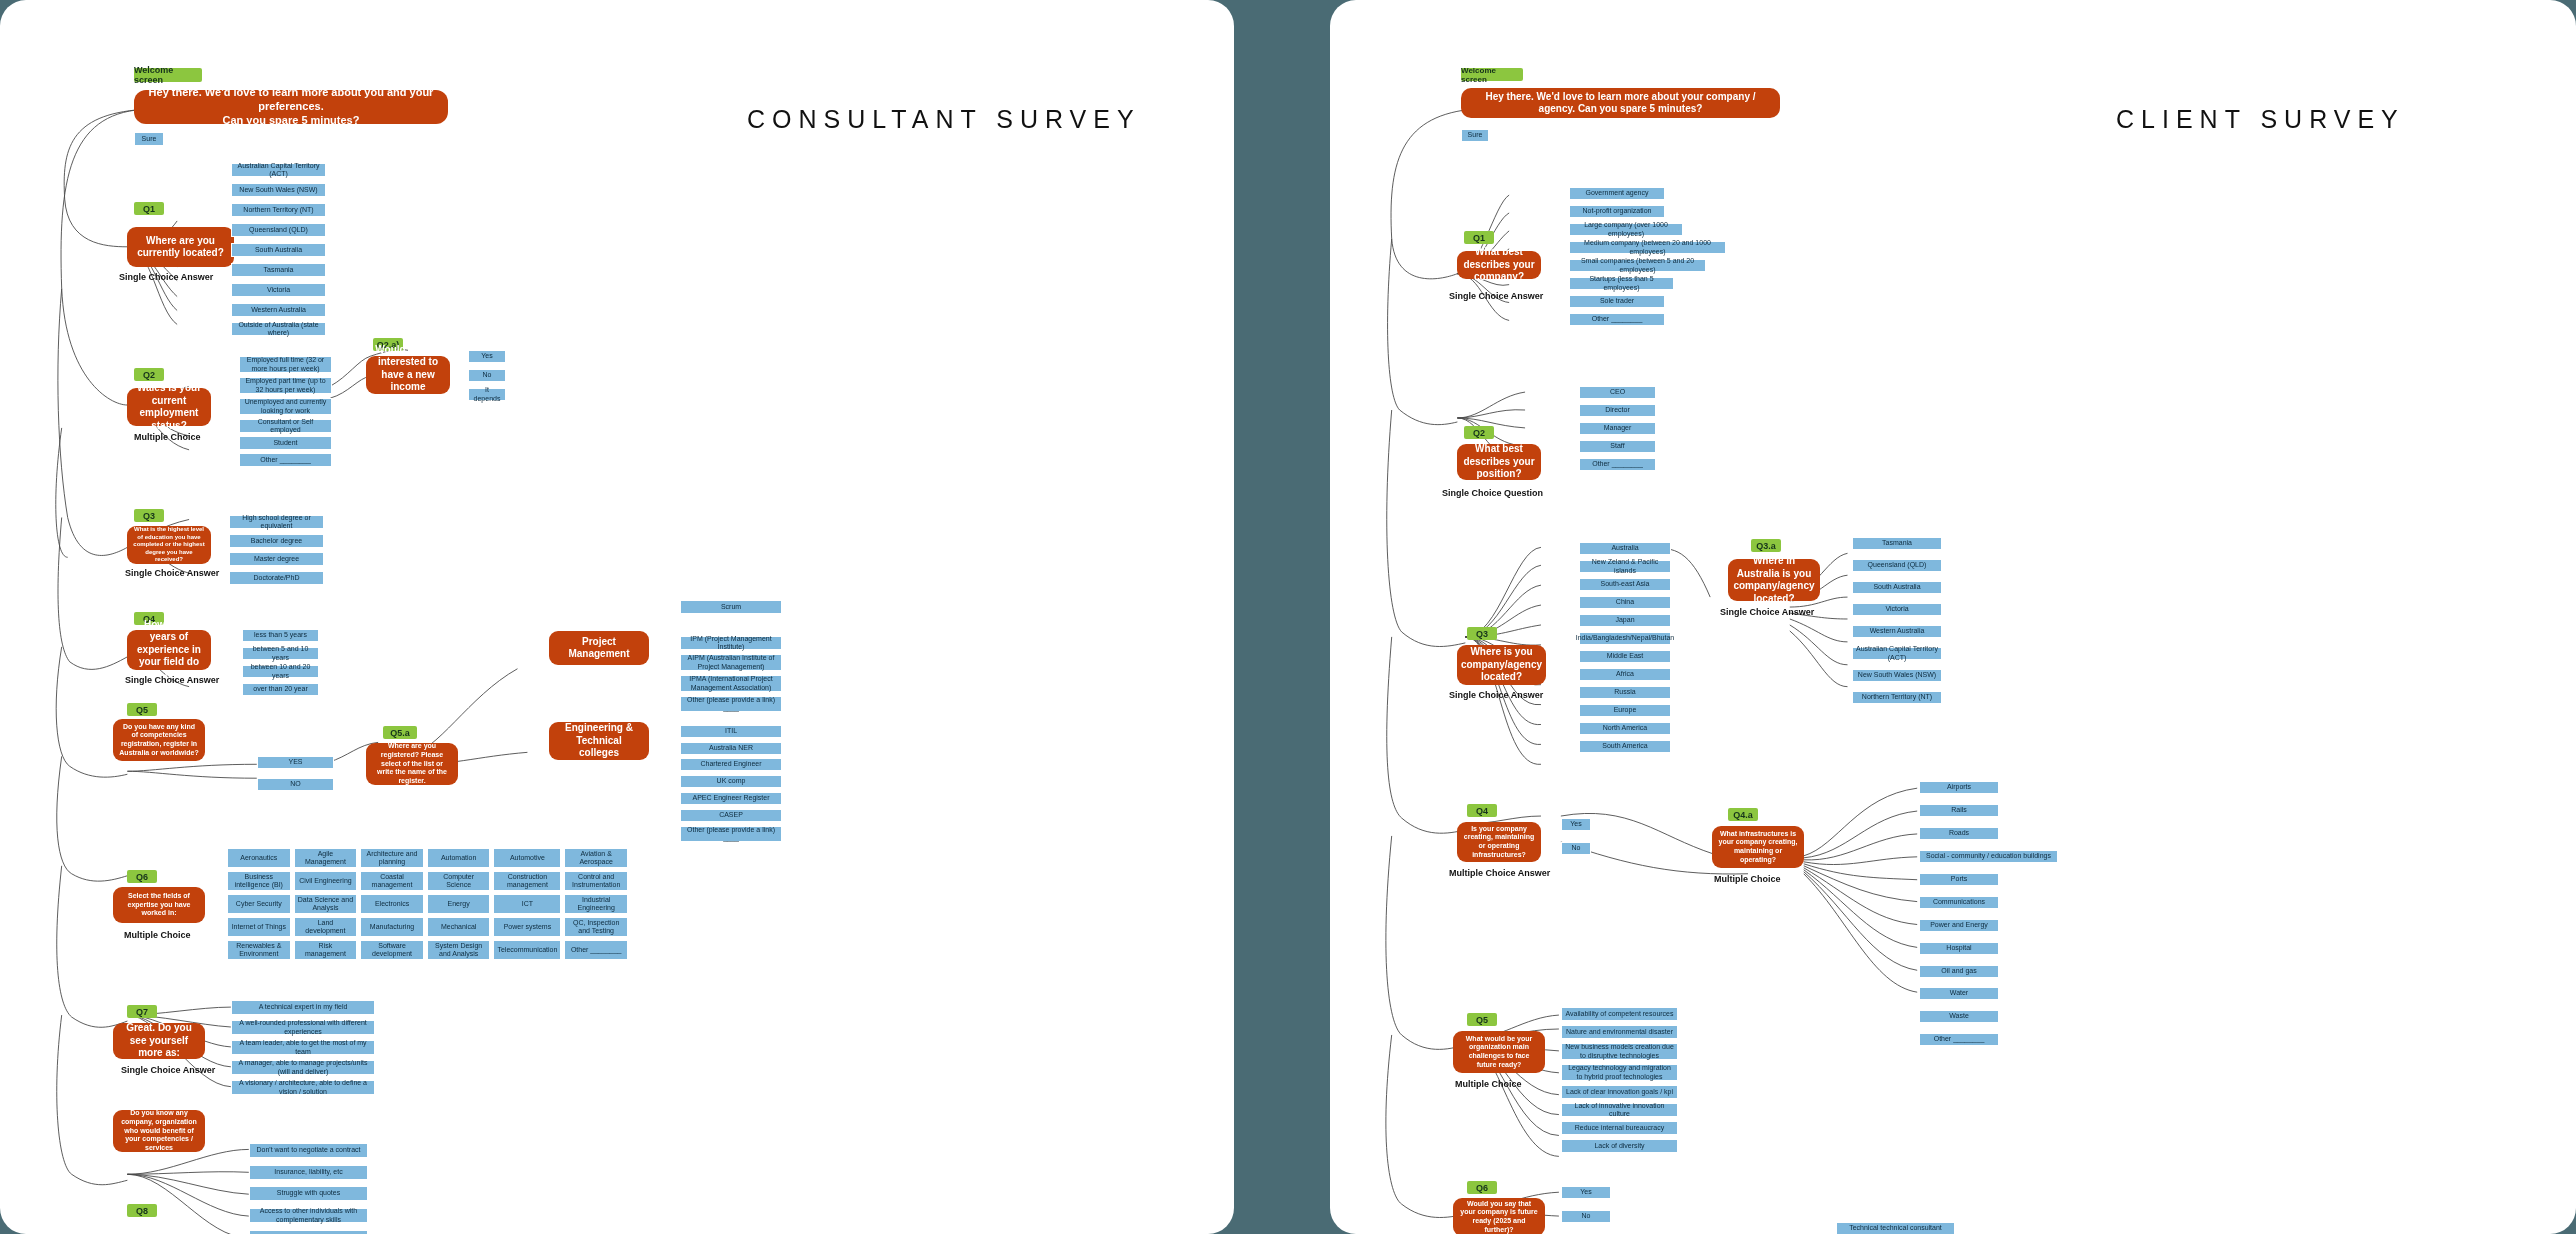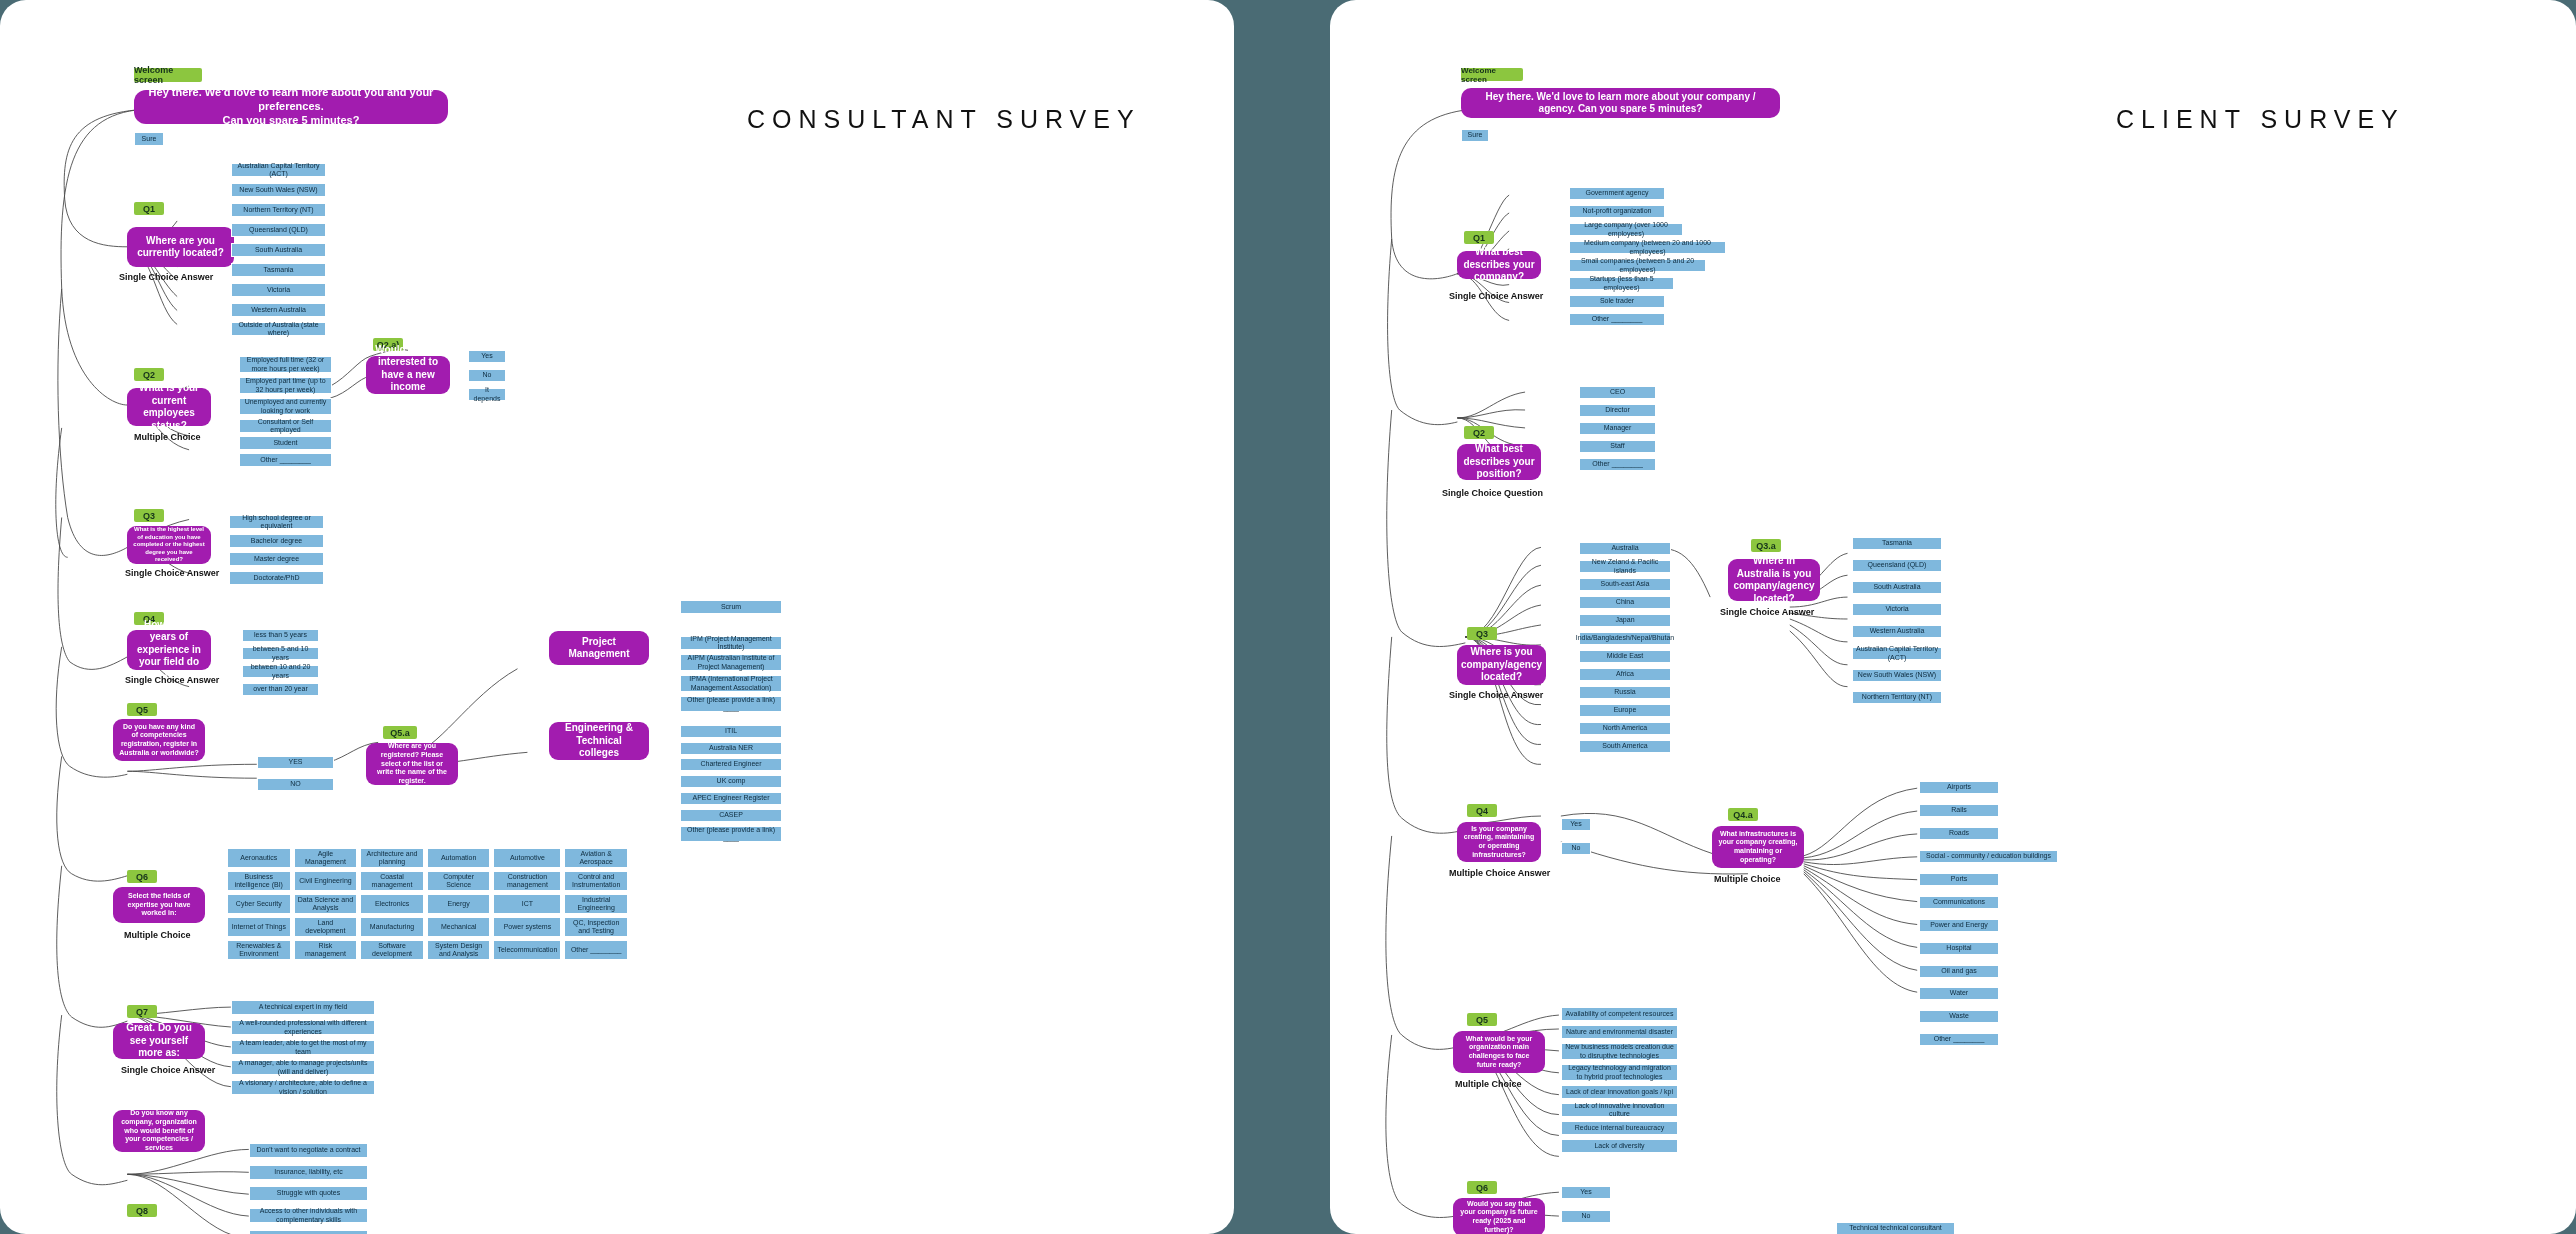--- a/index.html
+++ b/index.html
@@ -4,21 +4,21 @@
 <style>
   html,body{margin:0;padding:0;background:#4a6b74;}
   body{font-family:"Liberation Sans", sans-serif;}
   #page{position:relative;width:2576px;height:1234px;background:#4a6b74;overflow:hidden;}
   .board{position:absolute;top:0;height:1234px;background:#ffffff;border-radius:26px;overflow:hidden;}
   #board-left{left:0;width:1234px;}
   #board-right{left:1330px;width:1246px;}
   .surveytitle{position:absolute;font-size:25px;letter-spacing:7px;color:#111111;font-weight:400;white-space:nowrap;}
   .tag{position:absolute;background:#8cc63f;color:#16341b;font-size:9px;font-weight:700;
        display:flex;align-items:center;justify-content:center;border-radius:2px;}
-  .qnode{position:absolute;background:#a21caf;color:#ffffff;border-radius:9px;
+  .qnode{position:absolute;background:#c2410c;color:#ffffff;border-radius:9px;
          display:flex;align-items:center;justify-content:center;text-align:center;
          font-size:10px;font-weight:700;line-height:1.25;padding:4px 6px;box-sizing:border-box;}
   .qnode.big{font-size:11px;border-radius:12px;}
   .opt{position:absolute;background:#7fb8dd;color:#0d2b3e;border:1px solid #ffffff;
        display:flex;align-items:center;justify-content:center;text-align:center;
        font-size:7px;line-height:1.2;padding:1px 3px;box-sizing:border-box;font-weight:400;}
   .sub{position:absolute;font-size:9px;font-weight:700;color:#121212;white-space:nowrap;}
   .wire{position:absolute;left:0;top:0;width:100%;height:100%;pointer-events:none;}
   .wire path{fill:none;stroke:#4a4a4a;stroke-width:0.9;}
   .grid{position:absolute;display:grid;}
@@ -100,21 +100,21 @@
     <div class="opt" style="left:231px;top:183px;width:95px;height:14px;">New South Wales (NSW)</div>
     <div class="opt" style="left:231px;top:203px;width:95px;height:14px;">Northern Territory (NT)</div>
     <div class="opt" style="left:231px;top:223px;width:95px;height:14px;">Queensland (QLD)</div>
     <div class="opt" style="left:231px;top:243px;width:95px;height:14px;">South Australia</div>
     <div class="opt" style="left:231px;top:263px;width:95px;height:14px;">Tasmania</div>
     <div class="opt" style="left:231px;top:283px;width:95px;height:14px;">Victoria</div>
     <div class="opt" style="left:231px;top:303px;width:95px;height:14px;">Western Australia</div>
     <div class="opt" style="left:231px;top:322px;width:95px;height:14px;">Outside of Australia (state where)</div>
 
     <div class="tag" style="left:134px;top:368px;width:30px;height:13px;">Q2</div>
-    <div class="qnode" style="left:127px;top:388px;width:84px;height:38px;">What is your current employees status?</div>
+    <div class="qnode" style="left:127px;top:388px;width:84px;height:38px;">Wales is your current employment status?</div>
     <div class="sub" style="left:134px;top:432px;">Multiple Choice</div>
     <div class="opt" style="left:239px;top:356px;width:93px;height:17px;">Employed full time (32 or more hours per week)</div>
     <div class="opt" style="left:239px;top:377px;width:93px;height:17px;">Employed part time (up to 32 hours per week)</div>
     <div class="opt" style="left:239px;top:398px;width:93px;height:17px;">Unemployed and currently looking for work</div>
     <div class="opt" style="left:239px;top:419px;width:93px;height:14px;">Consultant or Self employed</div>
     <div class="opt" style="left:239px;top:436px;width:93px;height:14px;">Student</div>
     <div class="opt" style="left:239px;top:453px;width:93px;height:14px;">Other ________</div>
 
     <div class="tag" style="left:373px;top:338px;width:30px;height:13px;">Q2.a)</div>
     <div class="qnode" style="left:366px;top:356px;width:84px;height:38px;">Would you be interested to have a new income stream?</div>

